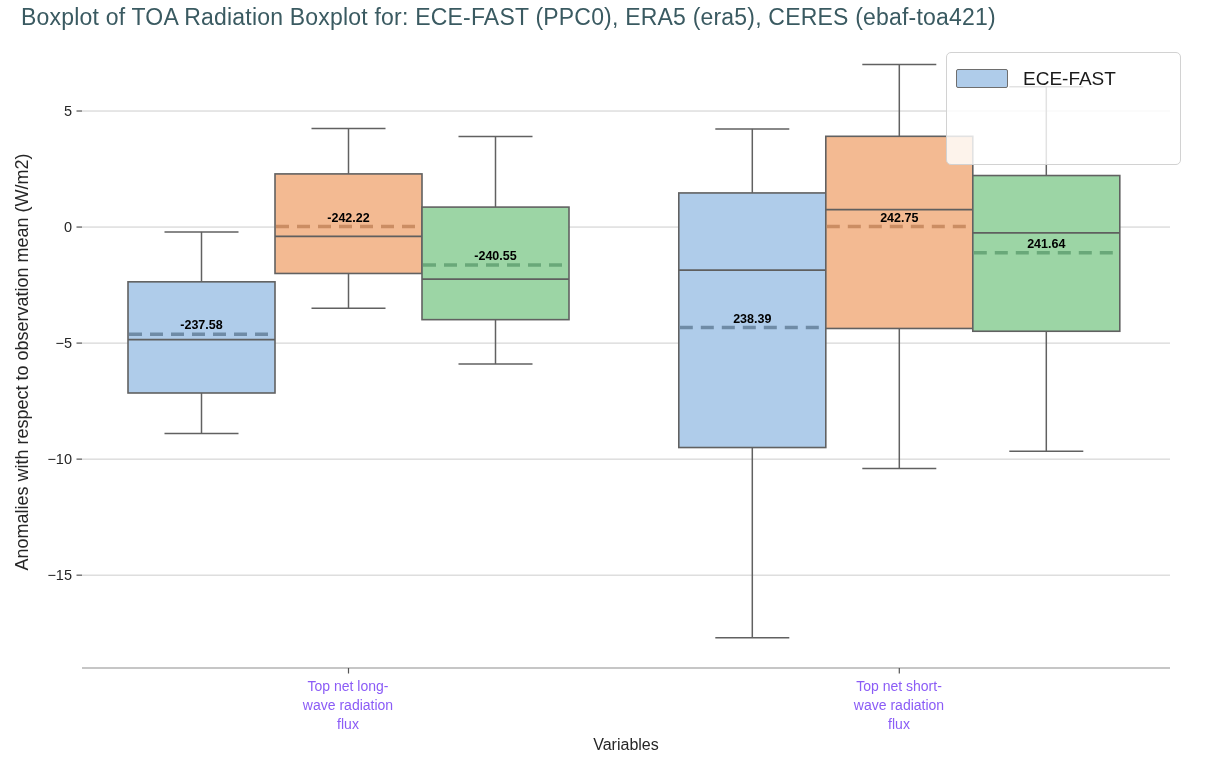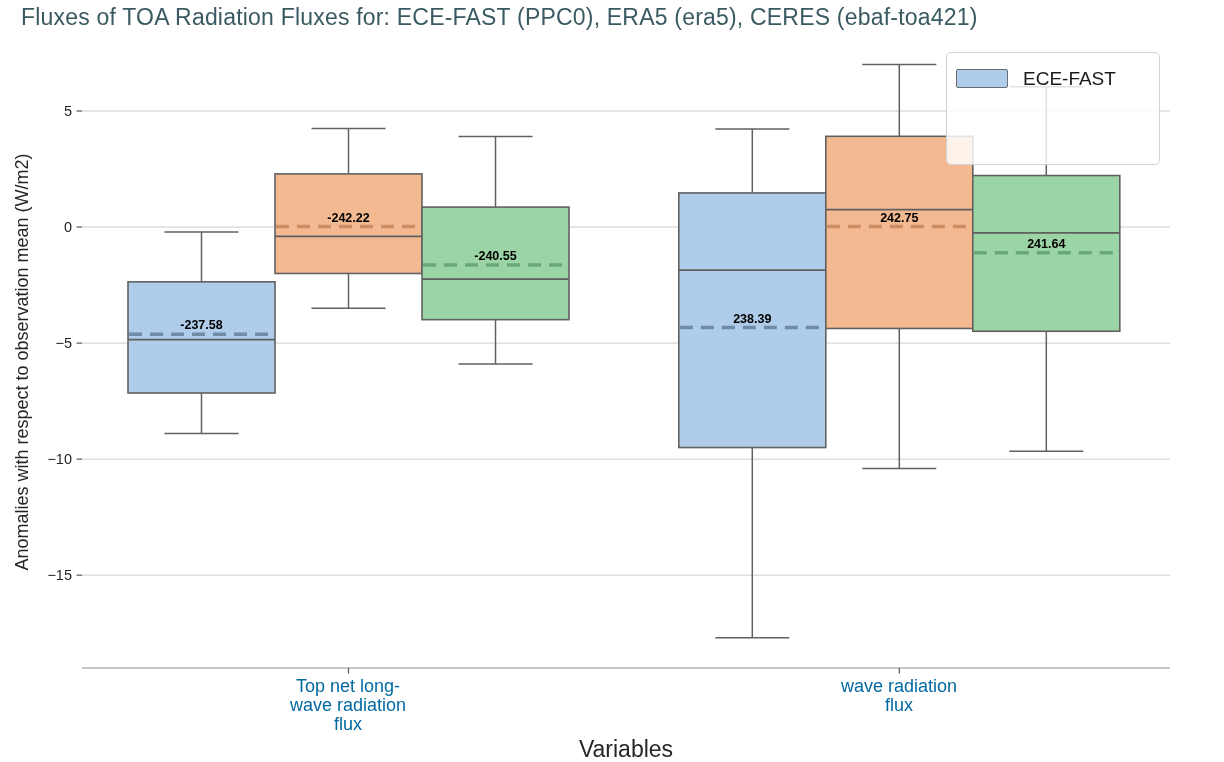--- a/index.html
+++ b/index.html
@@ -1,36 +1,36 @@
 <!DOCTYPE html>
 <html><head>
 <meta charset="utf-8">
 <style>
   html,body{margin:0;padding:0;background:#fff;}
   .fig{position:relative;width:1224px;height:762px;background:#ffffff;overflow:hidden;
        font-family:"Liberation Sans","DejaVu Sans",sans-serif;}
   .title{position:absolute;left:21px;top:4px;font-size:23px;letter-spacing:.2px;color:#3a5a61;white-space:nowrap;}
   .ylabel{position:absolute;left:-241px;top:350px;width:530px;height:24px;text-align:center;
           font-size:18px;color:#262626;transform:rotate(-90deg);}
-  .xlabel{position:absolute;left:82px;top:736px;width:1088px;text-align:center;font-size:23px;color:#262626;}
-  .xtick{position:absolute;top:677px;width:320px;text-align:center;font-size:18px;line-height:19.2px;color:#0369a1;}
+  .xlabel{position:absolute;left:82px;top:736px;width:1088px;text-align:center;font-size:16px;color:#262626;}
+  .xtick{position:absolute;top:677px;width:320px;text-align:center;font-size:14px;line-height:19.2px;color:#8b5cf6;}
   #xtick-0{left:188px;}
   #xtick-1{left:739px;}
   svg text{font-family:"Liberation Sans","DejaVu Sans",sans-serif;}
-  .legend{position:absolute;left:946px;top:52px;width:214px;height:113px;box-sizing:border-box;
+  .legend{position:absolute;left:946px;top:52px;width:235px;height:113px;box-sizing:border-box;
           background:rgba(255,255,255,0.82);border:1px solid #d2d2d2;border-radius:5px;padding-top:8px;}
   .legend-item{display:flex;align-items:center;height:35px;padding-left:9px;}
   .legend-swatch{width:52px;height:19px;border:1.5px solid #6e6e6e;border-radius:2px;margin-right:15px;box-sizing:border-box;}
   .legend-label{font-size:19px;color:#1a1a1a;}
 </style>
 </head>
 <body>
 
 <div class="fig">
-  <div class="title">Fluxes of TOA Radiation Fluxes for: ECE-FAST (PPC0), ERA5 (era5), CERES (ebaf-toa421)</div>
+  <div class="title">Boxplot of TOA Radiation Boxplot for: ECE-FAST (PPC0), ERA5 (era5), CERES (ebaf-toa421)</div>
   <div class="ylabel">Anomalies with respect to observation mean (W/m2)</div>
 
   <svg id="plot" width="1224" height="762" viewBox="0 0 1224 762">
       <g>
         <line x1="82" y1="111.01886792452831" x2="1170" y2="111.01886792452831" stroke="#cdcdcd" stroke-width="1"></line>
         <line x1="82" y1="227.0566037735849" x2="1170" y2="227.0566037735849" stroke="#cdcdcd" stroke-width="1"></line>
         <line x1="82" y1="343.0943396226415" x2="1170" y2="343.0943396226415" stroke="#cdcdcd" stroke-width="1"></line>
         <line x1="82" y1="459.1320754716981" x2="1170" y2="459.1320754716981" stroke="#cdcdcd" stroke-width="1"></line>
         <line x1="82" y1="575.1698113207547" x2="1170" y2="575.1698113207547" stroke="#cdcdcd" stroke-width="1"></line>
       </g>
@@ -110,20 +110,21 @@
         <text x="1046.3" y="247.81698113207545" text-anchor="middle" font-size="12.5" font-weight="bold" fill="#000000">241.64</text>
       </g>
     </svg>
 
   <div class="xtick" id="xtick-0">
     <div>Top net long-</div>
     <div>wave radiation</div>
     <div>flux</div>
   </div>
   <div class="xtick" id="xtick-1">
+    <div>Top net short-</div>
     <div>wave radiation</div>
     <div>flux</div>
   </div>
 
   <div class="xlabel">Variables</div>
 
   <div class="legend">
     <div class="legend-item">
       <span class="legend-swatch" style="background: rgb(175, 204, 234);"></span>
       <span class="legend-label">ECE-FAST</span>

